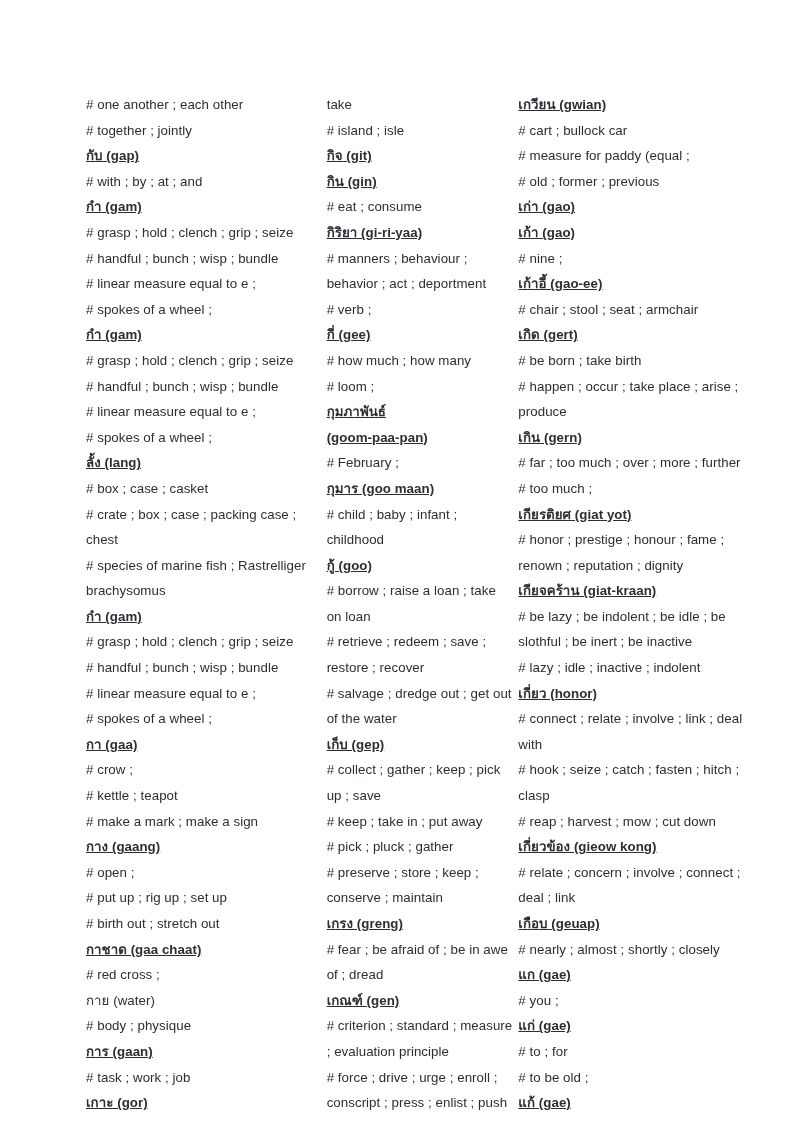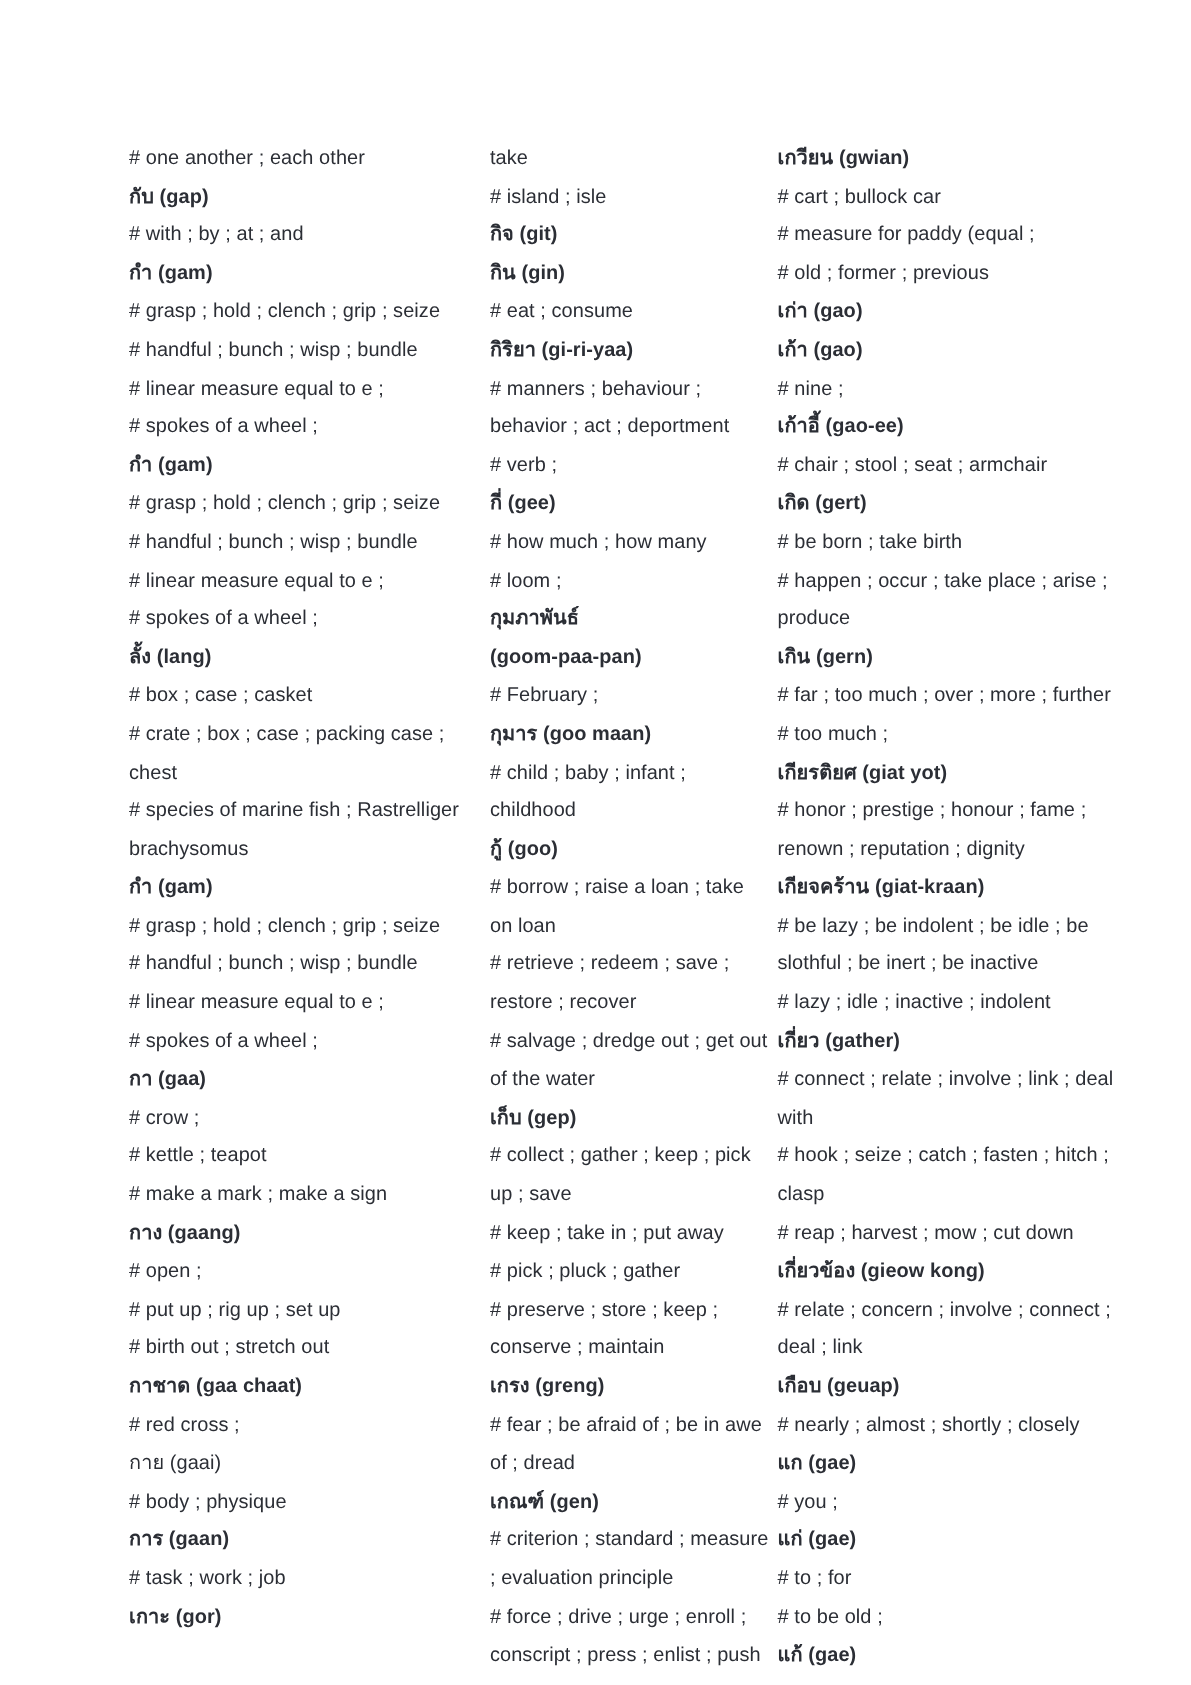--- a/index.html
+++ b/index.html
@@ -41,32 +41,34 @@
   .col-1 { width: 232px; margin-right: 9px; }
   .col-2 { width: 186px; margin-right: 6px; }
   .col-3 { width: 228px; }
   .line {
     margin: 0;
     padding: 0;
     white-space: normal;
   }
   .headword {
     font-weight: bold;
+    text-decoration: underline;
   }
   .headword-plain {
     font-weight: normal;
   }
 </style>
 </head>
 <body>
 
 <div id="page">
   <div id="columns">
     <div class="column col-1">
         <p class="line headword-plain"># one another ; each other</p>
+        <p class="line headword-plain"># together ; jointly</p>
         <p class="line headword">กับ (gap)</p>
         <p class="line headword-plain"># with ; by ; at ; and</p>
         <p class="line headword">กำ (gam)</p>
         <p class="line headword-plain"># grasp ; hold ; clench ; grip ; seize</p>
         <p class="line headword-plain"># handful ; bunch ; wisp ; bundle</p>
         <p class="line headword-plain"># linear measure equal to e ;</p>
         <p class="line headword-plain"># spokes of a wheel ;</p>
         <p class="line headword">กำ (gam)</p>
         <p class="line headword-plain"># grasp ; hold ; clench ; grip ; seize</p>
         <p class="line headword-plain"># handful ; bunch ; wisp ; bundle</p>
@@ -84,21 +86,21 @@
         <p class="line headword">กา (gaa)</p>
         <p class="line headword-plain"># crow ;</p>
         <p class="line headword-plain"># kettle ; teapot</p>
         <p class="line headword-plain"># make a mark ; make a sign</p>
         <p class="line headword">กาง (gaang)</p>
         <p class="line headword-plain"># open ;</p>
         <p class="line headword-plain"># put up ; rig up ; set up</p>
         <p class="line headword-plain"># birth out ; stretch out</p>
         <p class="line headword">กาชาด (gaa chaat)</p>
         <p class="line headword-plain"># red cross ;</p>
-        <p class="line headword-plain">กาย (gaai)</p>
+        <p class="line headword-plain">กาย (water)</p>
         <p class="line headword-plain"># body ; physique</p>
         <p class="line headword">การ (gaan)</p>
         <p class="line headword-plain"># task ; work ; job</p>
         <p class="line headword">เกาะ (gor)</p>
       </div>
     <div class="column col-2">
         <p class="line headword-plain">take</p>
         <p class="line headword-plain"># island ; isle</p>
         <p class="line headword">กิจ (git)</p>
         <p class="line headword">กิน (gin)</p>
@@ -143,21 +145,21 @@
         <p class="line headword-plain"># be born ; take birth</p>
         <p class="line headword-plain"># happen ; occur ; take place ; arise ; produce</p>
         <p class="line headword">เกิน (gern)</p>
         <p class="line headword-plain"># far ; too much ; over ; more ; further</p>
         <p class="line headword-plain"># too much ;</p>
         <p class="line headword">เกียรติยศ (giat yot)</p>
         <p class="line headword-plain"># honor ; prestige ; honour ; fame ; renown ; reputation ; dignity</p>
         <p class="line headword">เกียจคร้าน (giat-kraan)</p>
         <p class="line headword-plain"># be lazy ; be indolent ; be idle ; be slothful ; be inert ; be inactive</p>
         <p class="line headword-plain"># lazy ; idle ; inactive ; indolent</p>
-        <p class="line headword">เกี่ยว (gather)</p>
+        <p class="line headword">เกี่ยว (honor)</p>
         <p class="line headword-plain"># connect ; relate ; involve ; link ; deal with</p>
         <p class="line headword-plain"># hook ; seize ; catch ; fasten ; hitch ; clasp</p>
         <p class="line headword-plain"># reap ; harvest ; mow ; cut down</p>
         <p class="line headword">เกี่ยวข้อง (gieow kong)</p>
         <p class="line headword-plain"># relate ; concern ; involve ; connect ; deal ; link</p>
         <p class="line headword">เกือบ (geuap)</p>
         <p class="line headword-plain"># nearly ; almost ; shortly ; closely</p>
         <p class="line headword">แก (gae)</p>
         <p class="line headword-plain"># you ;</p>
         <p class="line headword">แก่ (gae)</p>

